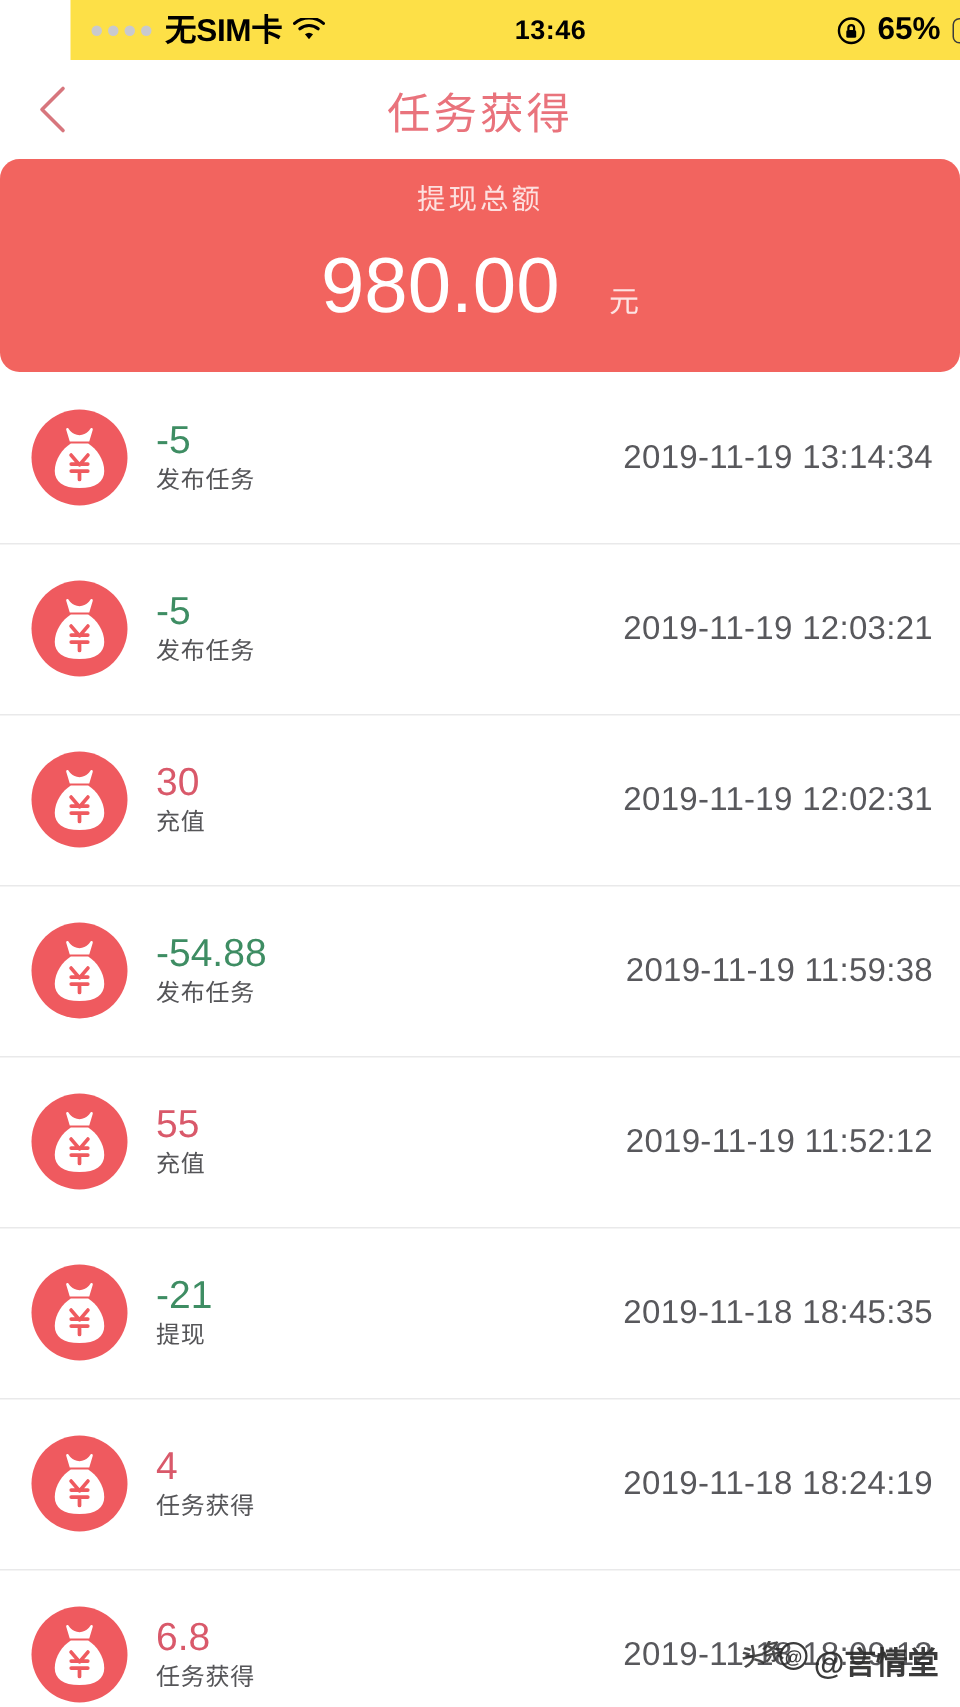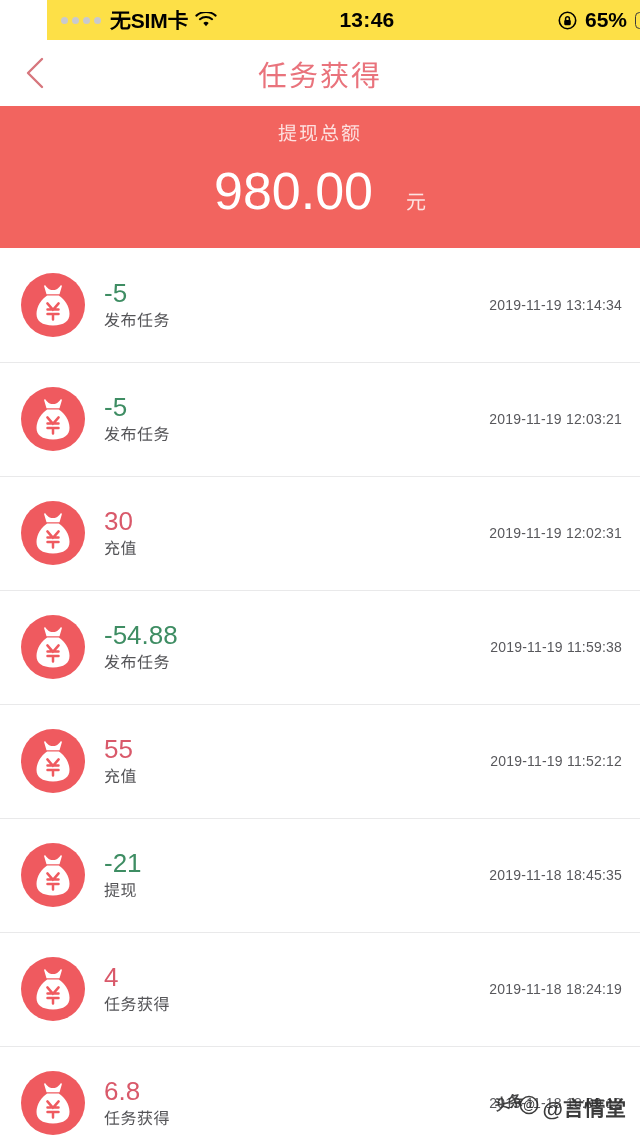--- a/index.html
+++ b/index.html
@@ -24,21 +24,21 @@
   .sb-left { display:flex; align-items:center; gap:7px; flex:0 0 auto; }
   .sig-dots { display:flex; gap:4px; align-items:center; margin-right:2px; }
   .sig-dots i { width:7px; height:7px; border-radius:50%; background:#c9c9ce; display:block; }
   .sb-carrier { font-size:21px; font-weight:600; color:#000; letter-spacing:-.2px; line-height:1; }
   .wifi { width:22px; height:16px; display:block; }
   .sb-center {
     position:absolute; left:0; right:0; top:0; height:40px;
     display:flex; align-items:center; justify-content:center;
     pointer-events:none;
   }
-  .sb-time { font-size:21px; font-weight:600; color:#000; letter-spacing:.3px; }
+  .sb-time { font-size:18px; font-weight:600; color:#000; letter-spacing:.3px; }
   .sb-right { margin-left:auto; display:flex; align-items:center; gap:8px; }
   .lock-icon { width:19px; height:19px; display:block; }
   .sb-batt-pct { font-size:21px; font-weight:600; color:#000;text-align:center; }
   .batt {
     position:relative; width:34px; height:17px;
     border:1.6px solid #3a3a3c; border-radius:4.5px; padding:1.6px;
   }
   .batt::after {
     content:""; position:absolute; right:-4px; top:50%; transform:translateY(-50%);
     width:2.4px; height:6px; border-radius:0 2px 2px 0; background:#9b9b9f;
@@ -64,20 +64,21 @@
     font-size:29px; font-weight:400; letter-spacing:2px;
     color:#e9737c;
     pointer-events:none;
   }
 
   
   .banner {
     width:100%; height:142px; background:#f2645f;
     display:flex; flex-direction:column; align-items:center;
     padding-top:12px;
+    border-radius:13px;
   }
   .banner-label {
     font-size:19px; color:rgba(255,255,255,.80); letter-spacing:2px; line-height:1;
     margin-top:6px;
   }
   .banner-amount-row {
     display:flex; align-items:baseline; justify-content:center;
     margin-top:22px;
     gap:24px;
   }
@@ -102,21 +103,21 @@
   .bagwrap { flex:0 0 auto; width:66px; height:66px; margin-right:18px; }
   .bag-icon { display:block; width:66px; height:66px; }
 
   .row-mid { flex:1 1 auto; min-width:0; display:flex; flex-direction:column; justify-content:center; gap:6px; }
   .amt { font-size:26px; line-height:1.05; font-weight:400; }
   .amt.neg { color:#3e8d63; }
   .amt.pos { color:#d9596a; }
   .rlabel { font-size:16px; color:#555558; line-height:1.05; letter-spacing:.5px; }
 
   .rtime {
-    flex:0 0 auto; font-size:14px; color:#58585c; letter-spacing:.2px;
+    flex:0 0 auto; font-size:22px; color:#58585c; letter-spacing:.2px;
     text-align:right; white-space:nowrap;
   }
 
   
   .watermark {
     position:absolute; right:14px; bottom:16px;
     display:flex; align-items:center; gap:4px;
     font-size:21px; color:#2b2b2b; font-weight:600;
     opacity:.92; pointer-events:none; white-space:nowrap;
   }

